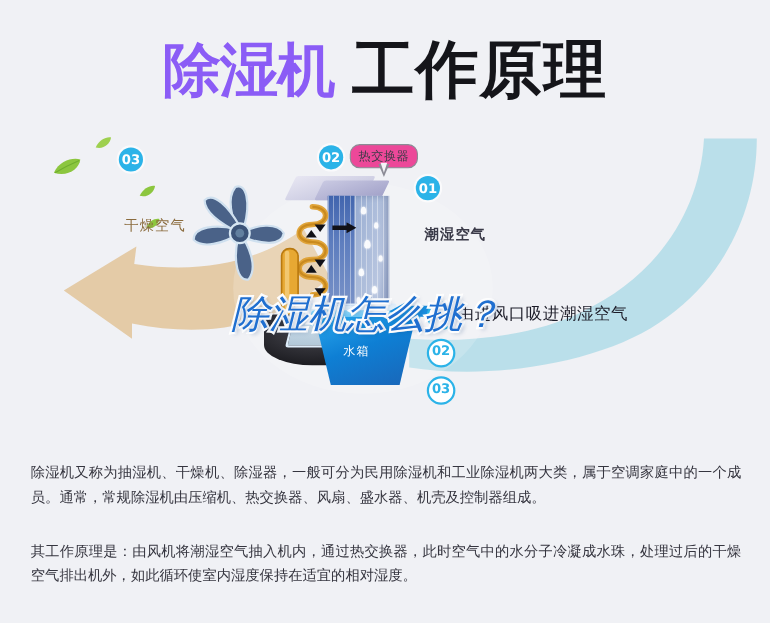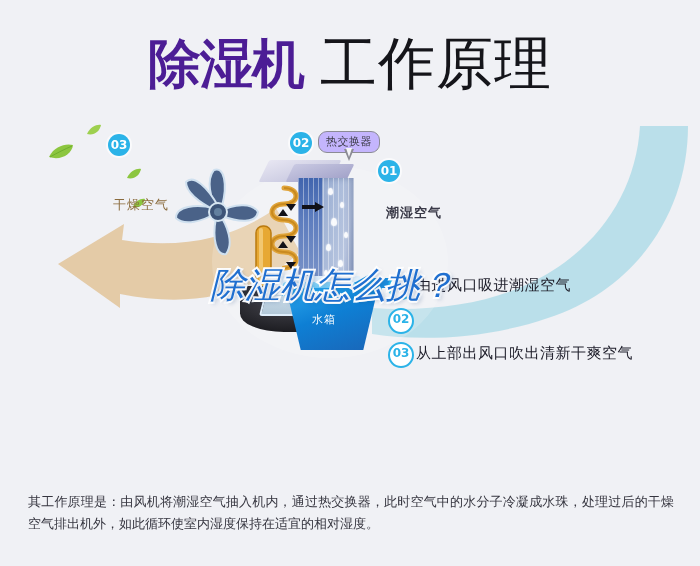--- a/index.html
+++ b/index.html
@@ -25,29 +25,29 @@
     left: 0;
     top: 26px;
     width: 700px;
     height: 72px;
     text-align: center;
     white-space: nowrap;
   }
   .title-a {
     font-size: 53px;
     font-weight: bold;
-    color: #4c1d95;
+    color: #8b5cf6;
     letter-spacing: -1px;
     font-family: "Liberation Sans", "DejaVu Sans", sans-serif;
     vertical-align: middle;
     margin-top: 12px;
   }
   .title-b {
     font-size: 57px;
-    font-weight: normal;
+    font-weight: bold;
     color: #15151a;
     letter-spacing: 1px;
     margin-left: 16px;
     font-family: "DejaVu Sans", sans-serif;
     vertical-align: middle;
   }
 
   
   .stage {
     position: absolute;
@@ -209,21 +209,21 @@
     font-family: "DejaVu Sans", sans-serif;
     white-space: nowrap;
   }
   .ill-label.tan { color: #8a6b3d; margin-left: 25px; }
 
   .callout {
     position: absolute;
     padding: 2px 7px 3px 7px;
     border: 1.5px solid #8b8b95;
     border-radius: 9px;
-    background: #c4b5fd;
+    background: #ec4899;
     font-size: 11px;
     color: #3c3c48;
     letter-spacing: .5px;
     white-space: nowrap;
     font-family: "DejaVu Sans", sans-serif;
   }
   .callout-tail {
     position: absolute;
     width: 0; height: 0;
     border-left: 5px solid transparent;
@@ -431,22 +431,22 @@
     <div class="steps">
       <div class="step">
         <div class="badge hollow">01</div>
         <div class="step-text">由进风口吸进潮湿空气</div>
       </div>
       <div class="step">
         <div class="badge hollow">02</div>
       </div>
       <div class="step">
         <div class="badge hollow">03</div>
-        <div class="step-text">从上部出风口吹出清新干爽空气</div>
       </div>
     </div>
   </div>
 
   <div class="overlay-title">除湿机怎么挑？</div>
 
+  <div id="copy1" class="copy">除湿机又称为抽湿机、干燥机、除湿器，一般可分为民用除湿机和工业除湿机两大类，属于空调家庭中的一个成员。通常，常规除湿机由压缩机、热交换器、风扇、盛水器、机壳及控制器组成。</div>
   <div id="copy2" class="copy">其工作原理是：由风机将潮湿空气抽入机内，通过热交换器，此时空气中的水分子冷凝成水珠，处理过后的干燥空气排出机外，如此循环使室内湿度保持在适宜的相对湿度。</div>
 
 </div>
 
 </body></html>

